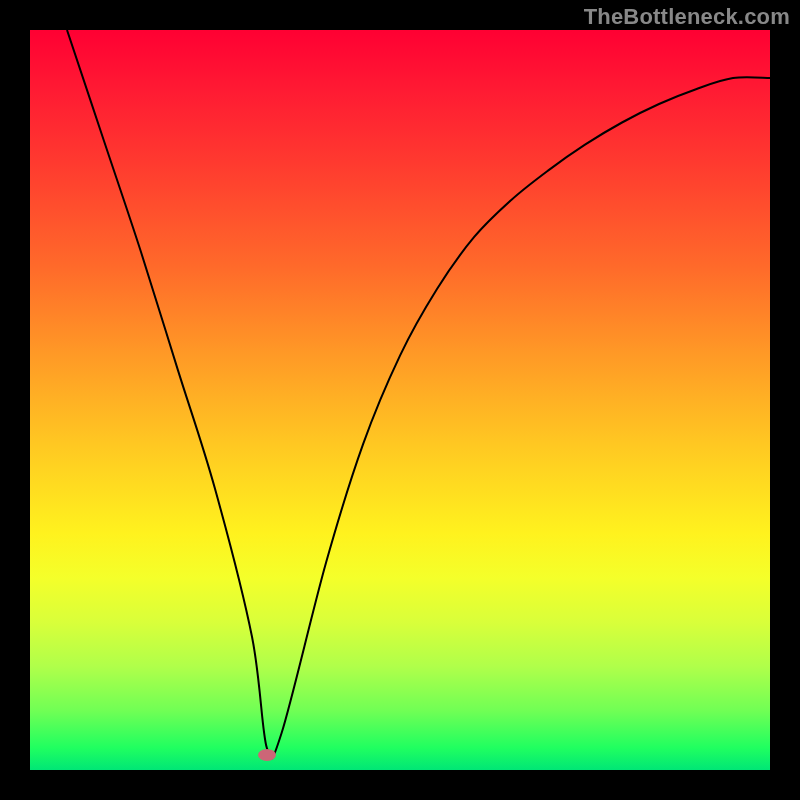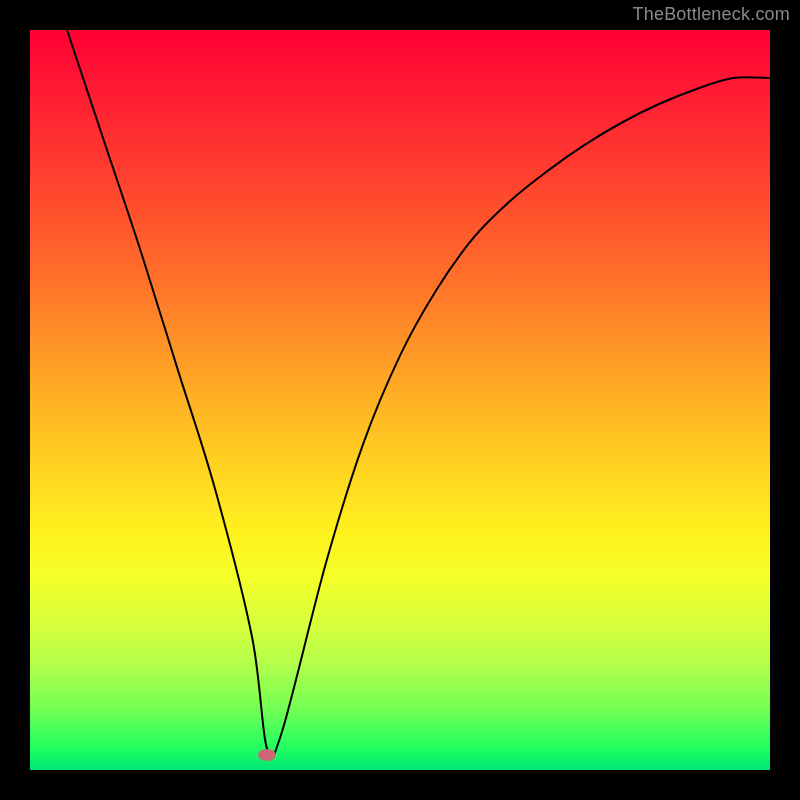--- a/index.html
+++ b/index.html
@@ -69,22 +69,22 @@
     height: 12px;
     border-radius: 50%;
     background: #cc6677; 
     transform: translate(-50%, -50%);
   }
   .watermark {
     position: absolute;
     top: 4px;
     right: 10px;
     color: #888;
-    font-size: 18px;
-    font-weight: 400;
+    font-size: 22px;
+    font-weight: 700;
     letter-spacing: 0.2px;
   }
 </style>
 </head>
 <body>
 
 <div class="frame">
   <div class="plot">
     <div class="gradient"></div>
     <svg class="curve-svg" viewBox="0 0 740 740" preserveAspectRatio="none">

